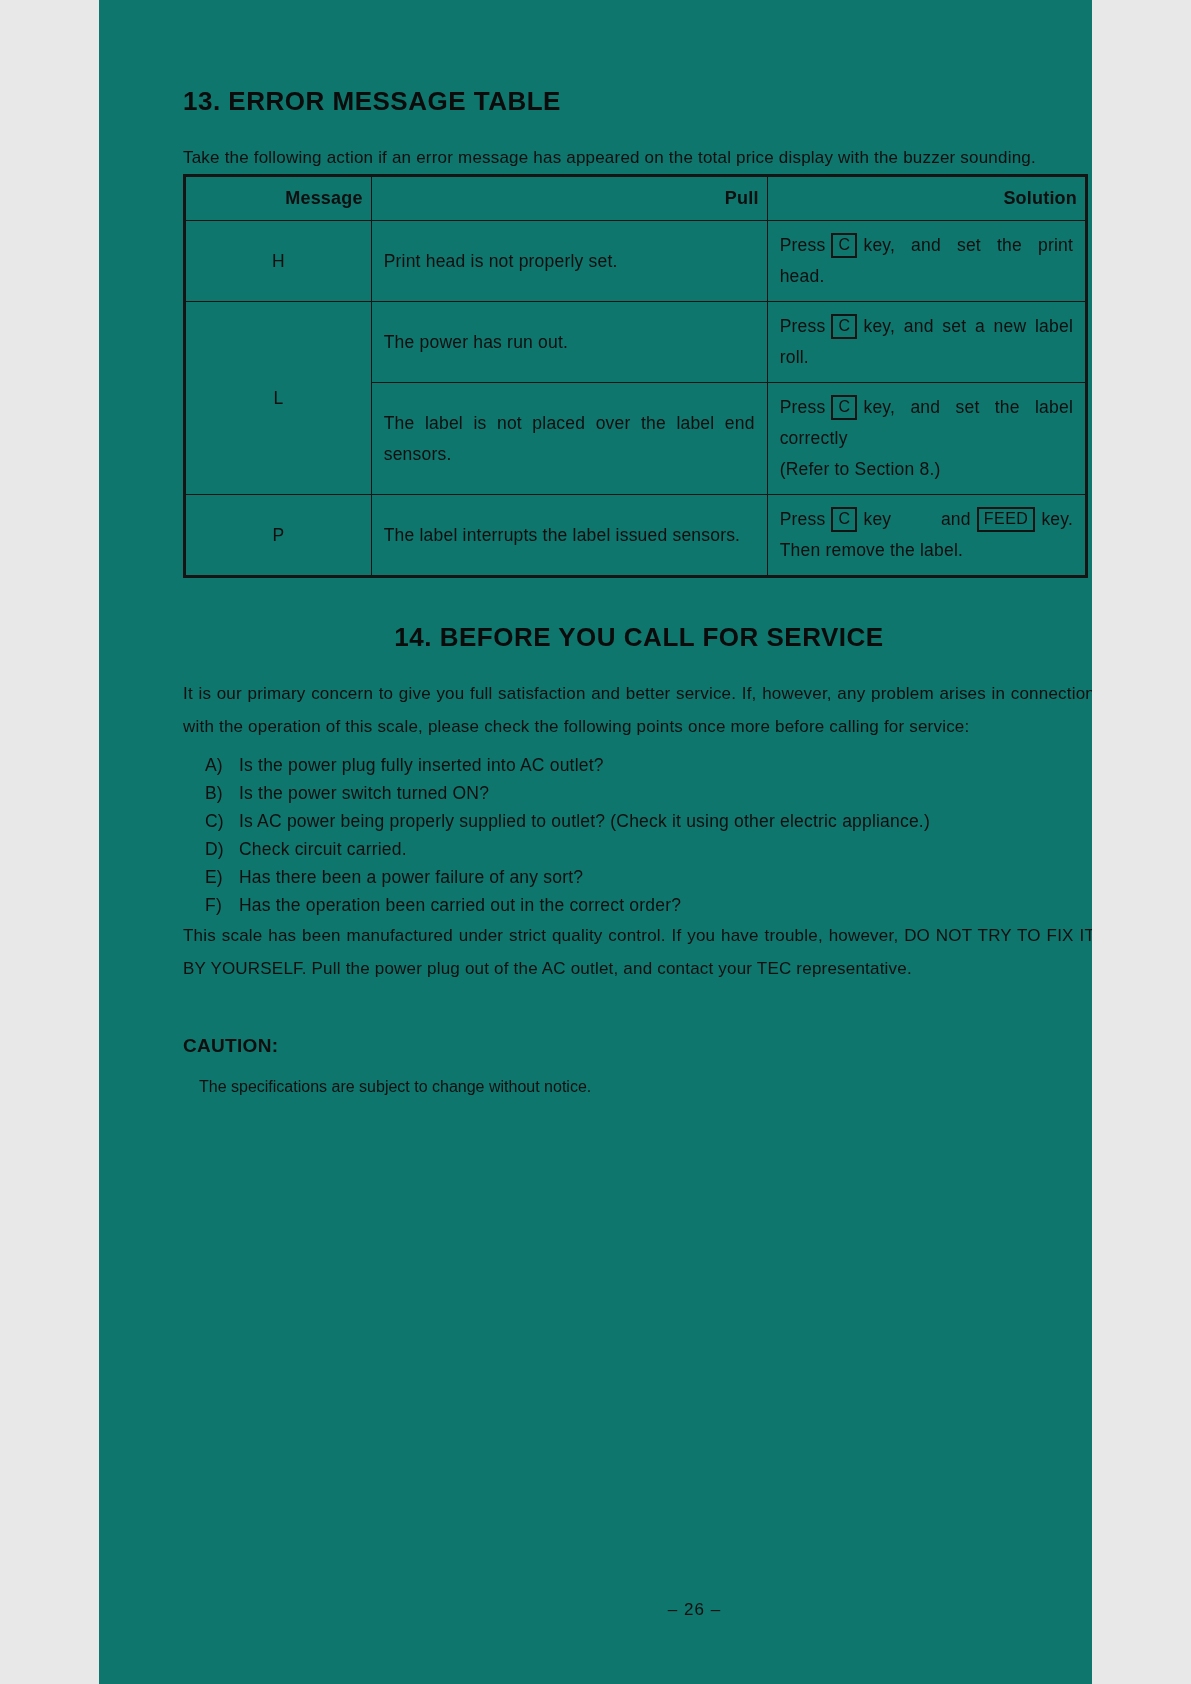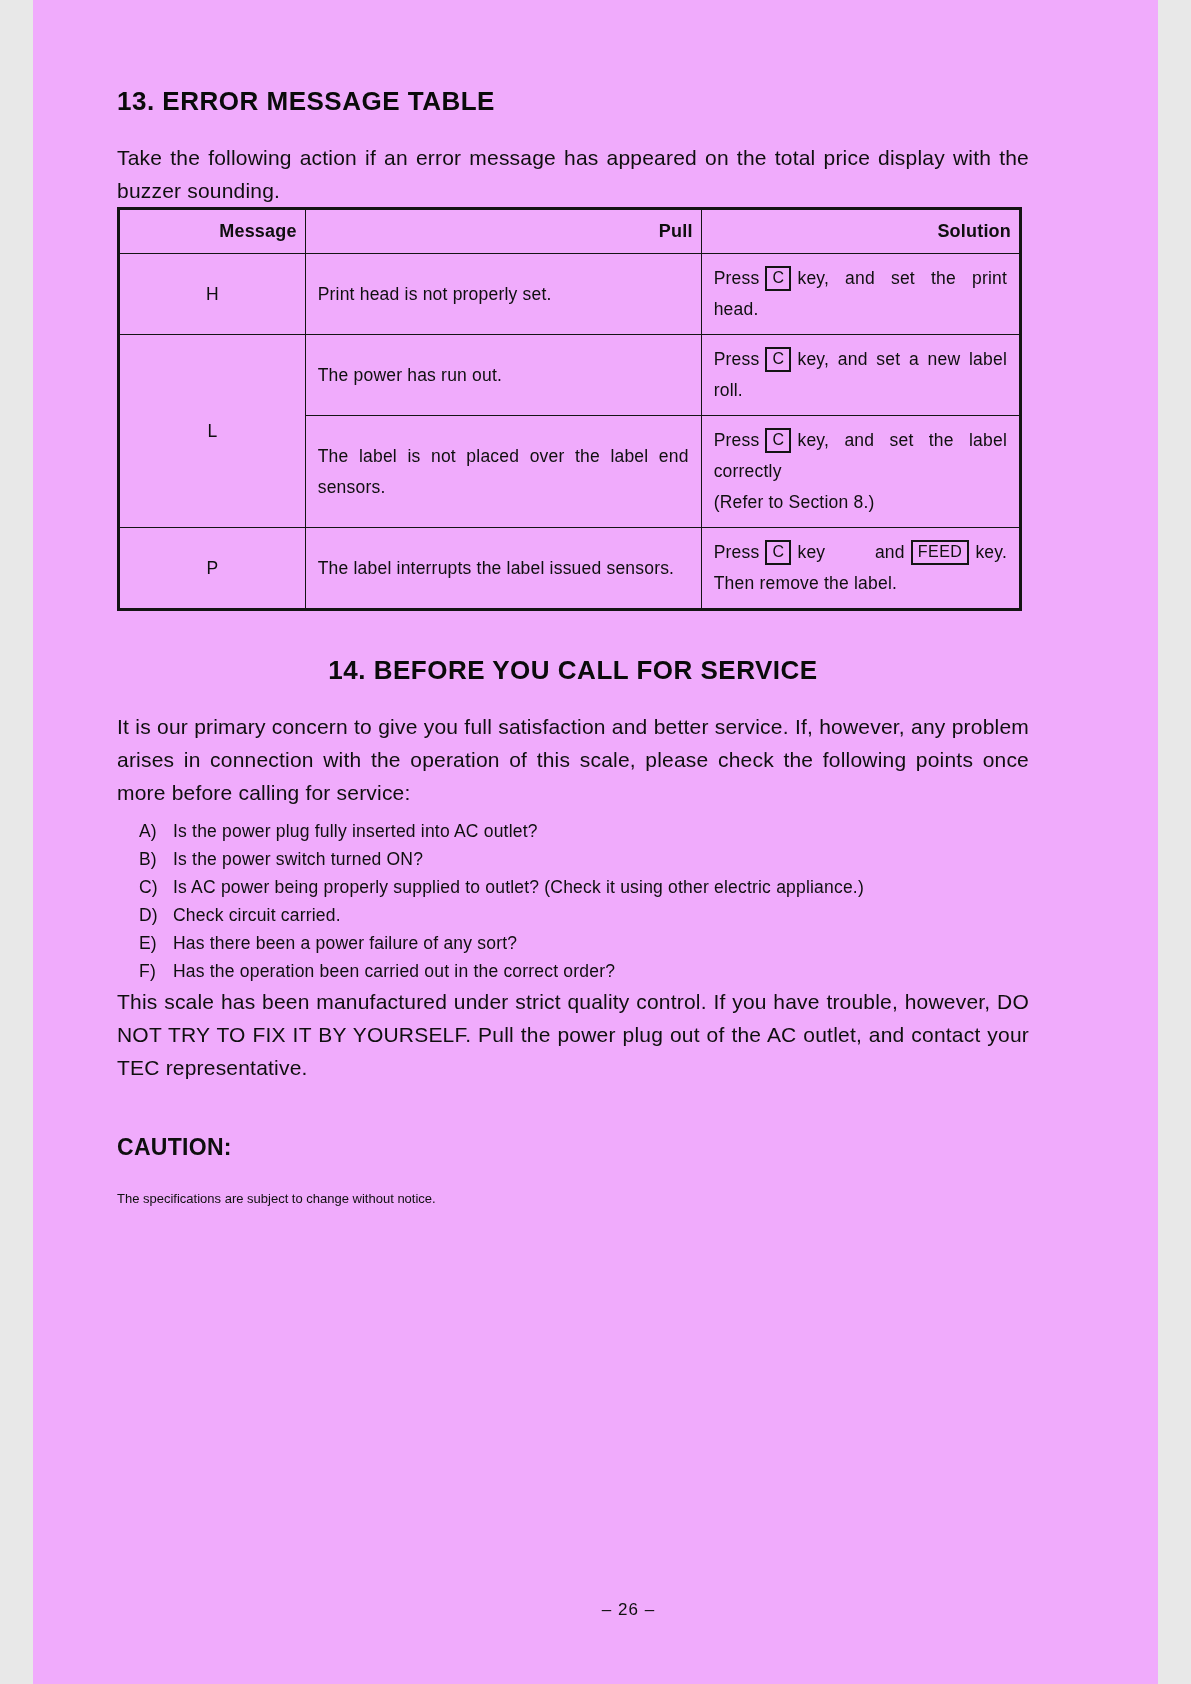--- a/index.html
+++ b/index.html
@@ -1,21 +1,21 @@
 <!DOCTYPE html>
 <html><head>
 <meta charset="utf-8">
 <style>
   html, body { margin: 0; padding: 0; background: #e8e8e8; }
   .page {
     position: relative;
-    width: 1125px;
+    width: 993px;
     height: 1684px;
     margin: 0 auto;
-    background: #f0abfc;
+    background: #0f766e;
     color: #0f0f0f;
     font-family: "Liberation Sans", "DejaVu Sans", sans-serif;
     overflow: hidden;
   }
   .content {
     position: absolute;
     left: 84px;
     top: 0;
     width: 912px;
   }
@@ -24,21 +24,21 @@
     padding: 0;
     font-size: 26px;
     font-weight: bold;
     letter-spacing: 0.5px;
     color: #0b0b0b;
   }
   #h13 { margin-top: 86px; margin-bottom: 24px; }
   #h14 { margin-top: 44px; margin-bottom: 24px; text-align: center; }
   p.body-text {
     margin: 0;
-    font-size: 21px;
+    font-size: 17px;
     line-height: 33px;
     text-align: justify;
     letter-spacing: 0.2px;
   }
   .intro13 { margin-bottom: 16px; }
 
   
   table.err-table {
     width: 905px;
     border-collapse: collapse;
@@ -93,28 +93,28 @@
     display: flex;
   }
   ul.checklist .letter {
     width: 34px;
     flex: 0 0 34px;
   }
   .closing { margin-top: 36px; }
 
   .caution-block { margin-top: 50px; }
   .caution-head {
-    font-size: 23px;
+    font-size: 19px;
     font-weight: bold;
     letter-spacing: 0.3px;
-    margin-bottom: 24px;
+    margin-bottom: 4px;
   }
   .caution-text {
-    margin: 0;
-    font-size: 13px;
+    margin: 16px;
+    font-size: 16px;
     line-height: 28px;
   }
 
   .footer {
     position: absolute;
     left: 0;
     top: 1600px;
     width: 1191px;
     text-align: center;
     font-size: 17px;

